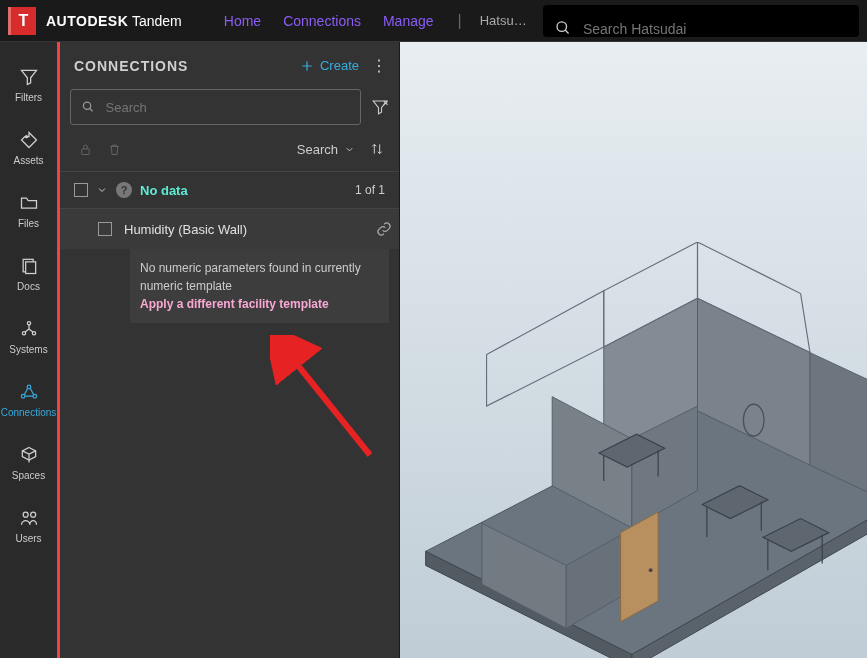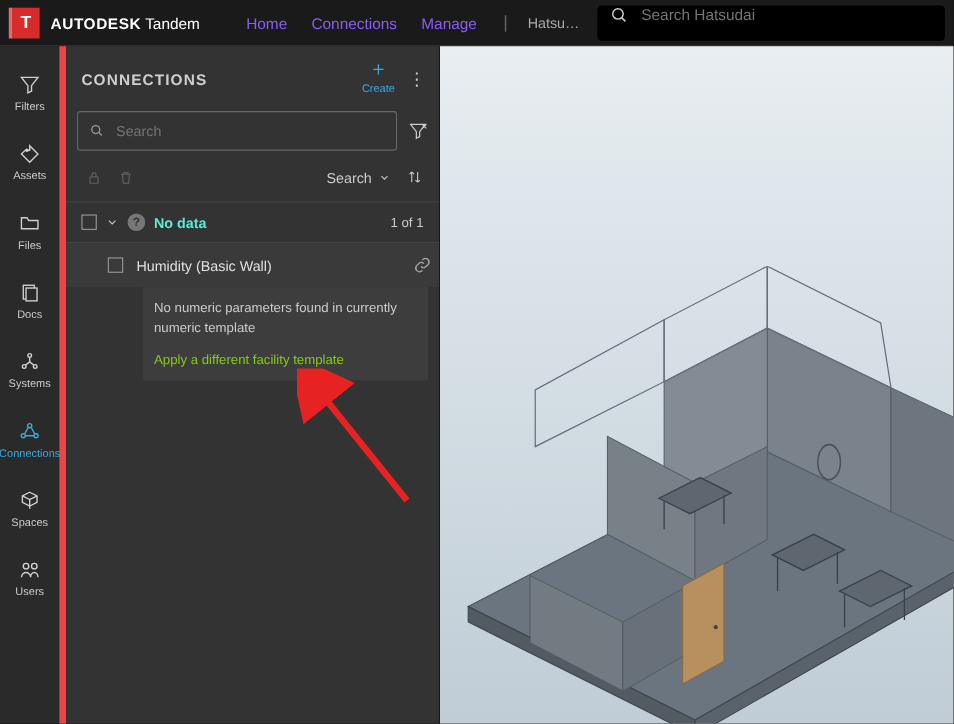--- a/index.html
+++ b/index.html
@@ -70,21 +70,21 @@
       text-overflow: ellipsis;
       text-align: center;
     }
     .search-bar {
       margin-left: 16px;
       background: #000;
       border-radius: 4px;
       height: 32px;
       flex: 1;
       display: flex;
-      align-items: flex-start;
+      align-items: flex-end;
       padding: 0 12px;
       gap: 12px;
     }
     .search-bar input {
       background: transparent;
       border: none;
       outline: none;
       color: #ccc;
       font-size: 14px;
       width: 100%;
@@ -96,21 +96,21 @@
       left: 0;
       top: 42px;
       width: 60px;
       height: calc(100% - 42px);
       background: #2a2a2a;
       display: flex;
       flex-direction: column;
       align-items: center;
       padding-top: 18px;
       gap: 14px;
-      border-right: 6px solid #ef4444;
+      border-right: 3px solid #ef4444;
     }
     .rail-item {
       display: flex;
       flex-direction: column;
       align-items: center;
       gap: 4px;
       width: 100%;
       padding: 6px 0;
       cursor: pointer;
     }
@@ -164,22 +164,21 @@
     .panel-actions {
       display: flex;
       align-items: center;
       gap: 12px;
     }
     .create-btn {
       display: flex;
       align-items: center;
       gap: 6px;
       color: #38abdf;
-      font-size: 10px;
-      flex-direction: column;
+      font-size: 13px;
     }
     .menu-dots {
       color: #ccc;
       font-size: 16px;
     }
     .panel-search-row {
       display: flex;
       align-items: center;
       padding: 0 10px 10px 10px;
       gap: 10px;
@@ -286,23 +285,24 @@
     
     .message-box {
       margin: 0 10px 0 70px;
       background: #3d3d3d;
       padding: 10px 10px;
       font-size: 12px;
       line-height: 1.5;
       color: #ccc;
     }
     .message-link {
-      color: #84cc16;
-      margin-top: 11px;
+      color: #f9a8d4;
+      margin-top: 0;
       display: block;
+      font-weight: bold;
     }
     
     
     .viewport {
       position: absolute;
       left: 400px;
       top: 42px;
       right: 0;
       bottom: 0;
       background: linear-gradient(180deg, #e8eef2 0%, #c0cdd6 100%);

